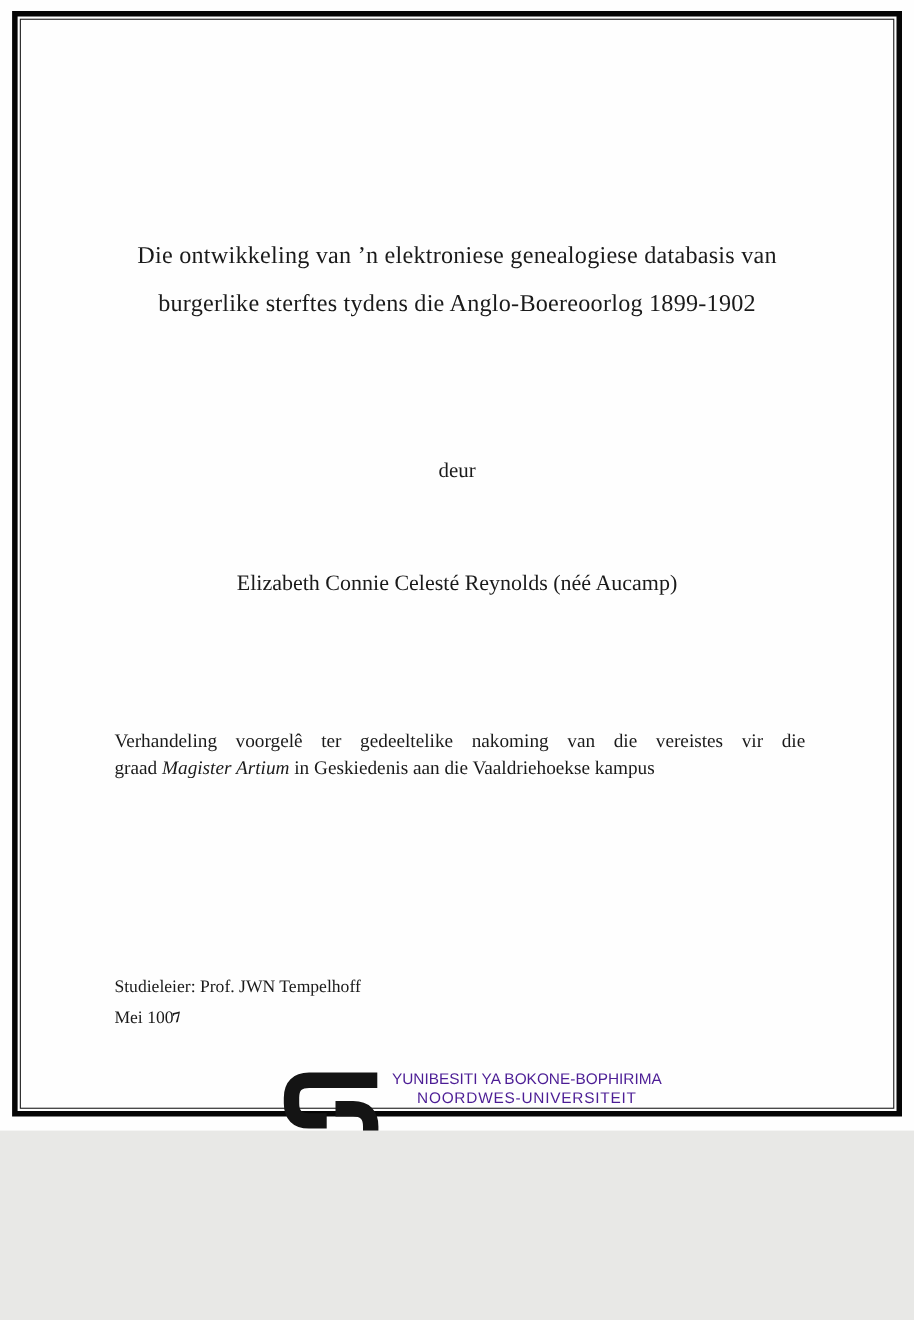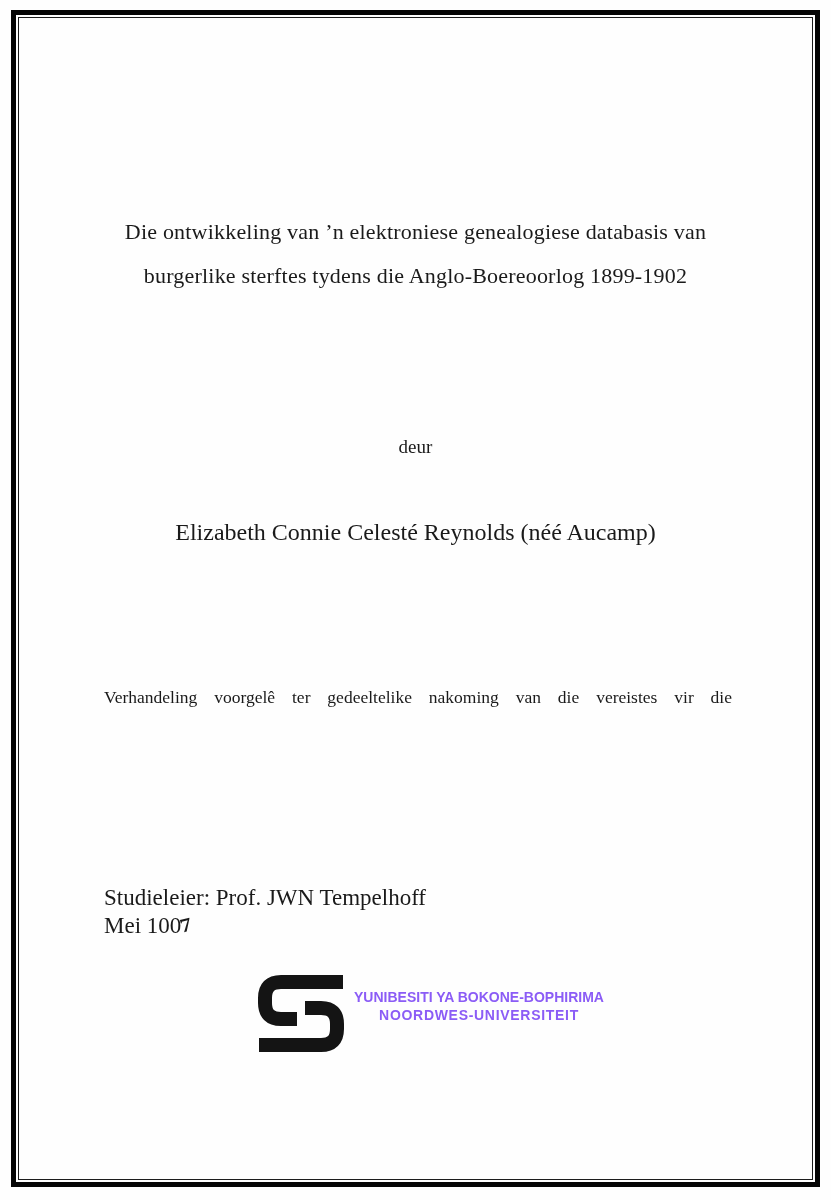--- a/index.html
+++ b/index.html
@@ -1,19 +1,19 @@
 <!DOCTYPE html>
 <html><head>
 <meta charset="utf-8">
 <style>
   html, body { margin: 0; padding: 0; background: #e8e8e6; }
   .canvas {
     position: relative;
     width: 831px;
-    height: 1200px;
+    height: 1028px;
     margin: 0 auto;
     background: #fefefe;
     font-family: "Liberation Serif", "DejaVu Serif", serif;
     color: #1a1a1a;
     overflow: hidden;
   }
   
   .frame-outer {
     position: absolute;
     left: 11px; top: 10px; right: 11px; bottom: 13px;
@@ -27,70 +27,69 @@
   .title {
     position: absolute;
     left: 48px; right: 48px; top: 210px;
     text-align: center;
     font-size: 22px;
     line-height: 44px;
     letter-spacing: 0.2px;
   }
   .byline {
     position: absolute;
-    left: 0; right: 0; top: 436px;
+    left: 0; right: 0; top: 418px;
     text-align: center;
     font-size: 19px;
   }
   .author {
     position: absolute;
     left: 0; right: 0; top: 519px;
     text-align: center;
-    font-size: 24px;
+    font-size: 20px;
   }
   .submission {
     position: absolute;
     left: 104px; width: 628px; top: 661px;
     font-size: 17.5px;
     line-height: 24.5px;
   }
   .submission .just {
     text-align: justify;
     text-align-last: justify;
-    margin-top: 24px;
   }
   .supervisor-block {
     position: absolute;
     left: 104px; top: 884px;
-    font-size: 23px;
+    font-size: 16px;
     line-height: 28px;
   }
   .odd-seven {
     display: inline-block;
     transform: rotate(-14deg) scaleY(0.85) translateY(-1px);
     transform-origin: 50% 60%;
     font-weight: 700;
   }
   .logo {
     position: absolute;
     left: 257px; top: 971px;
     display: flex;
     align-items: flex-start;
   }
   .logo-mark { display: block; margin-top: 2px; }
   .logo-text {
     margin-left: 4px;
-    margin-top: 18px;
+    margin-top: 1px;
     width: 260px;
     text-align: center;
     font-family: "Liberation Sans", "DejaVu Sans", sans-serif;
-    font-weight: 700;
+    font-weight: 400;
     font-size: 14px;
     line-height: 17.5px;
-    color: #8b5cf6;
+    color: #4c1d95;
     white-space: nowrap;
   }
   .logo-text .line2 { letter-spacing: 1.5px; }
   .logo-text .line3 { letter-spacing: 0.7px; }
 </style>
 </head>
 <body>
 
 <div class="canvas">
 
@@ -102,20 +101,21 @@
     <div>Die ontwikkeling van ’n elektroniese genealogiese databasis van</div>
     <div>burgerlike sterftes tydens die Anglo-Boereoorlog 1899-1902</div>
   </div>
 
   <div class="byline">deur</div>
 
   <div class="author">Elizabeth Connie Celesté Reynolds (néé Aucamp)</div>
 
   <div class="submission">
     <div class="just">Verhandeling voorgelê ter gedeeltelike nakoming van die vereistes vir die</div>
+    <div><span>graad </span><i>Magister Artium</i><span> in Geskiedenis aan die Vaaldriehoekse kampus</span></div>
   </div>
 
   <div class="supervisor-block">
     <div>Studieleier: Prof. JWN Tempelhoff</div>
     <div><span>Mei 100</span><span class="odd-seven">7</span></div>
   </div>
 
   <div class="logo">
     <svg class="logo-mark" width="88" height="82" viewBox="0 0 88 82" xmlns="http://www.w3.org/2000/svg">
       <path d="M86 9 H24 Q8 9 8 25 V30 Q8 46 24 46 H40" fill="none" stroke="#141414" stroke-width="14"></path>

